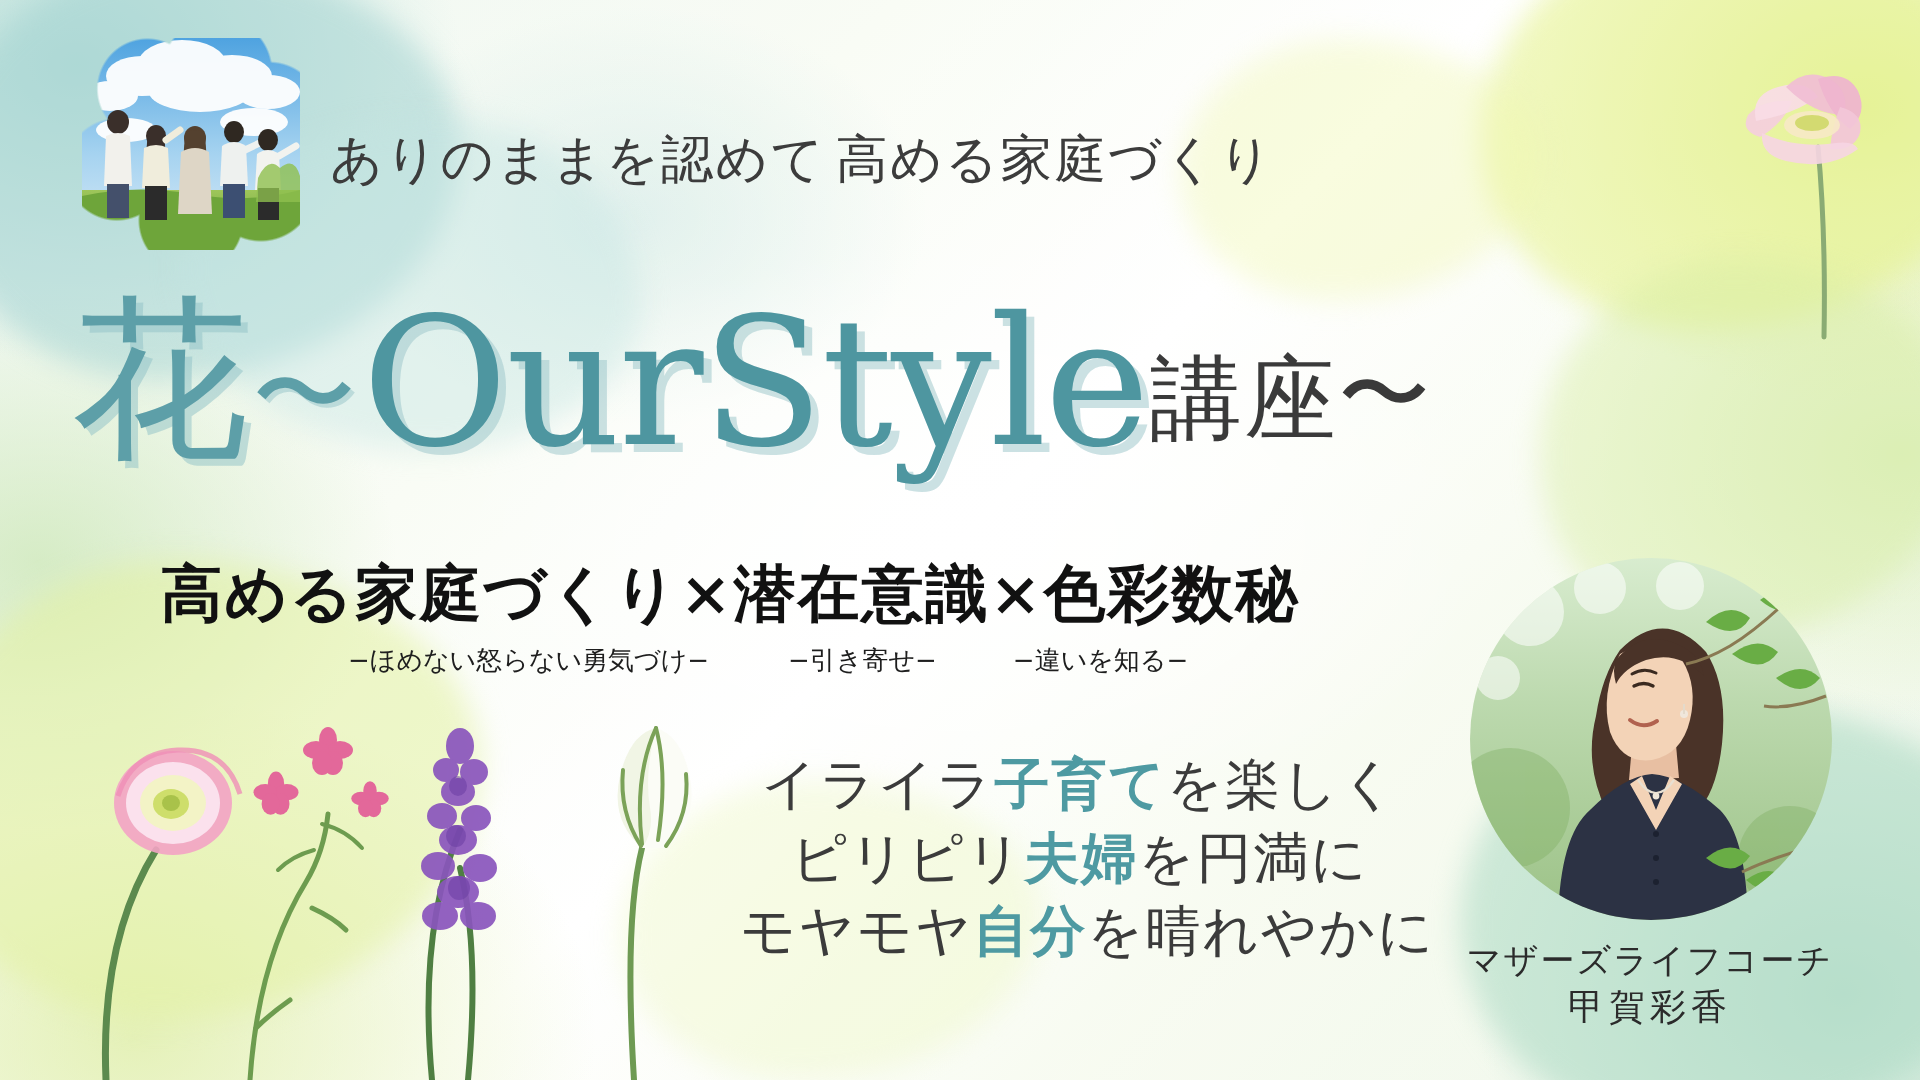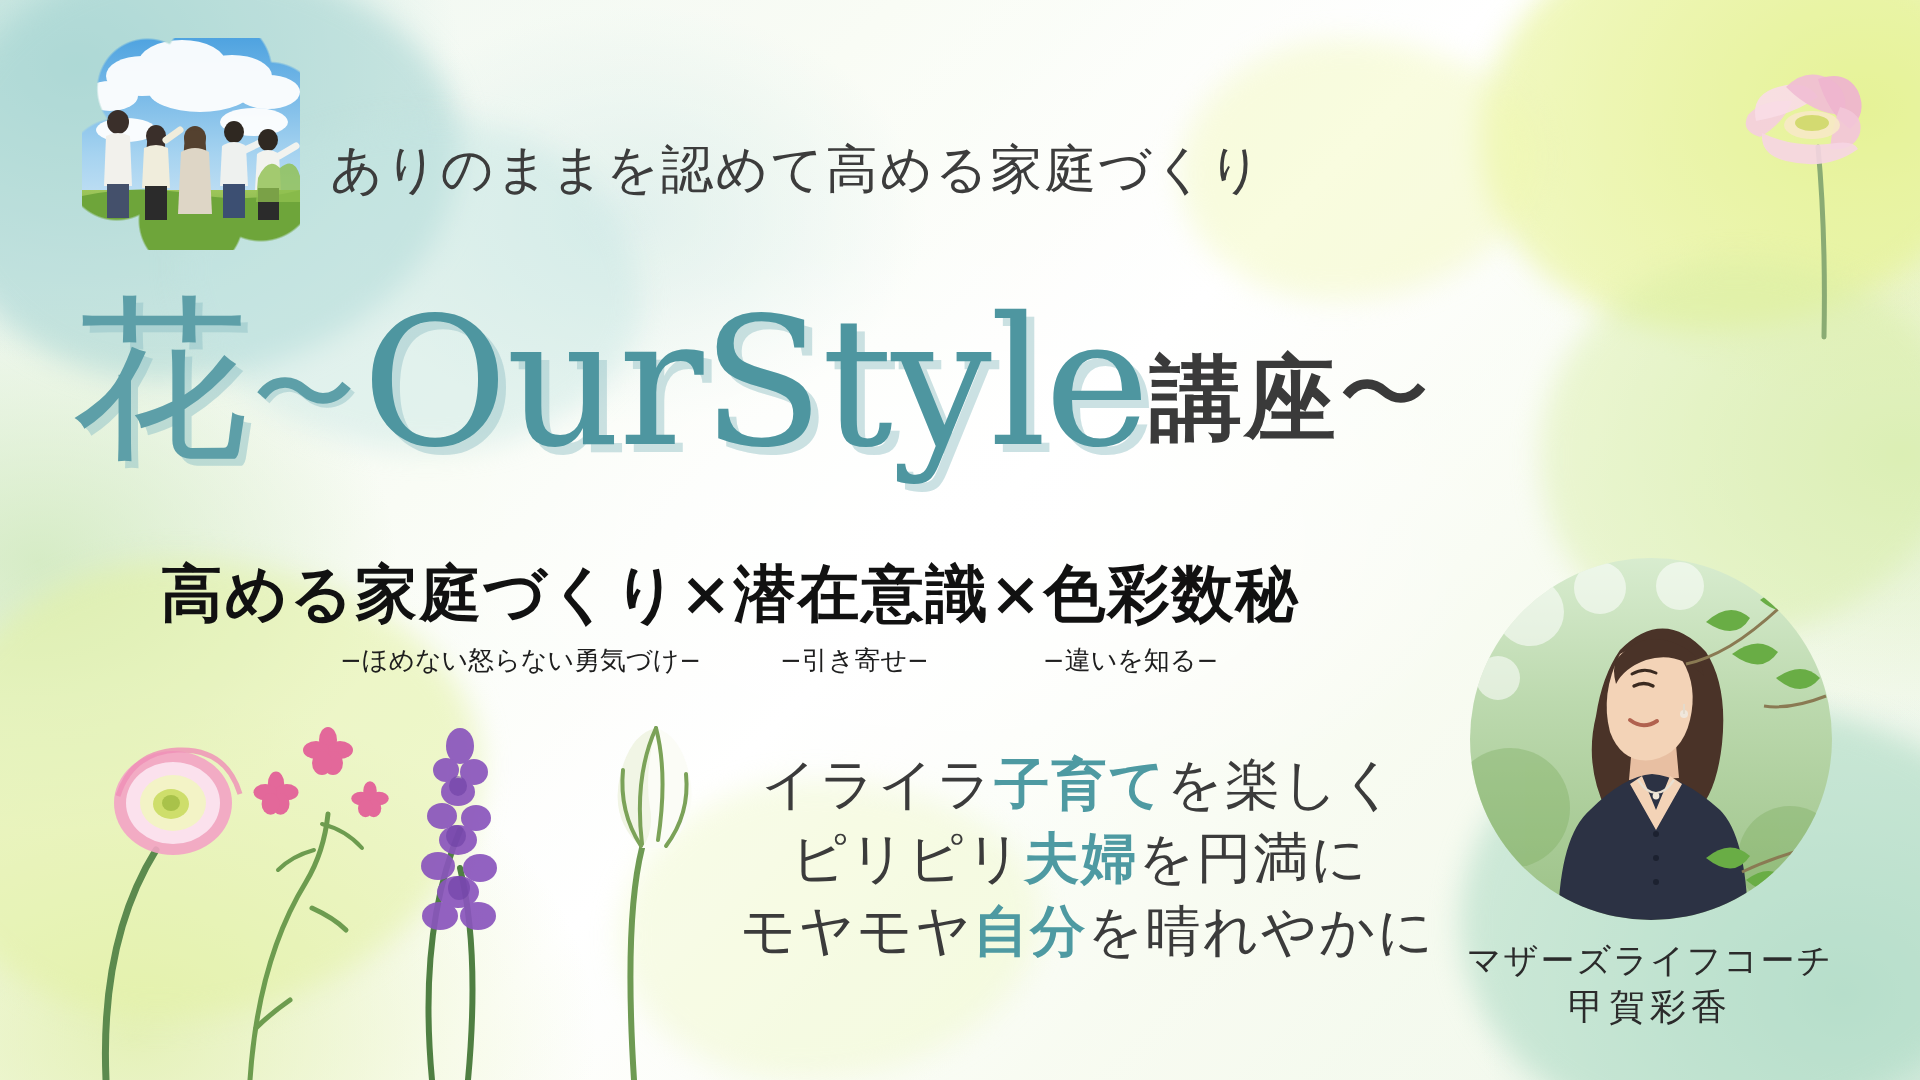--- a/index.html
+++ b/index.html
@@ -49,21 +49,21 @@
                radial-gradient(circle at 82% 70%,#000 23%,transparent 24%),
                radial-gradient(circle at 50% 86%,#000 24%,transparent 25%),
                radial-gradient(circle at 16% 62%,#000 22%,transparent 23%),
                radial-gradient(circle at 50% 50%,#000 42%,transparent 43%);
   }
   #family-photo svg{display:block;width:100%;height:100%;}
 
   
   #catchphrase{
     position:absolute;left:330px;top:125px;width:1380px;height:80px;
-    display:flex;align-items:flex-end;gap:0;
+    display:flex;align-items:flex-start;gap:10px;
     font-family:"DejaVu Sans",sans-serif;
     font-size:52px;letter-spacing:2px;white-space:nowrap;
   }
   #catchphrase .plain{color:#3c3c3c;}
   #catchphrase .accent{
     color:#7fb9b4;font-weight:bold;
     -webkit-text-stroke:1px #7fb9b4;
     text-shadow:1px 1px 0 rgba(255,255,255,.9);
   }
 
@@ -89,21 +89,21 @@
     text-shadow:4px 4px 0 rgba(150,196,200,.5);position:relative;top:-10px;
   }
   #main-title .ourstyle{
     font-family:"DejaVu Serif","Liberation Serif",serif;
     font-size:178px;line-height:1;color:#4e96a0;letter-spacing:-2px;
     text-shadow:8px 8px 0 rgba(160,200,204,.55);
     position:relative;top:4px;margin:0 2px 0 6px;
   }
   #main-title .kouza{
     font-family:"DejaVu Sans",sans-serif;font-size:92px;color:#3a3a3a;
-    position:relative;top:-10px;letter-spacing:2px;font-weight:bold;
+    position:relative;top:-10px;letter-spacing:2px;
   }
   #main-title .wave-r{
     font-family:"DejaVu Sans",sans-serif;font-size:92px;color:#3a3a3a;
     position:relative;top:-14px;
   }
 
   
   #subtitle{
     position:absolute;left:0;top:552px;width:1460px;
     text-align:center;
@@ -111,23 +111,23 @@
     font-size:62px;font-weight:bold;color:#111;letter-spacing:2px;white-space:nowrap;
   }
 
   
   #captions{
     position:absolute;left:330px;top:640px;width:1120px;height:40px;
     display:flex;align-items:center;
     font-family:"DejaVu Sans",sans-serif;font-size:26px;color:#1e1e1e;
   }
   #captions .cap{white-space:nowrap;}
-  #captions .cap:nth-child(1){flex:0 0 auto;margin-left:10px;}
+  #captions .cap:nth-child(1){flex:0 0 auto;margin-left:18px;}
   #captions .cap:nth-child(2){margin-left:79px;}
-  #captions .cap:nth-child(3){margin-left:114px;}
+  #captions .cap:nth-child(3){margin-left:76px;}
 
   
   #benefits{
     position:absolute;left:740px;top:748px;width:680px;
     text-align:center;
     font-family:"DejaVu Sans",sans-serif;
     font-size:55px;line-height:1.34;color:#3b3b3b;letter-spacing:2px;white-space:nowrap;
   }
   #benefits .hl{color:#4e9aa2;font-weight:bold;}
 

